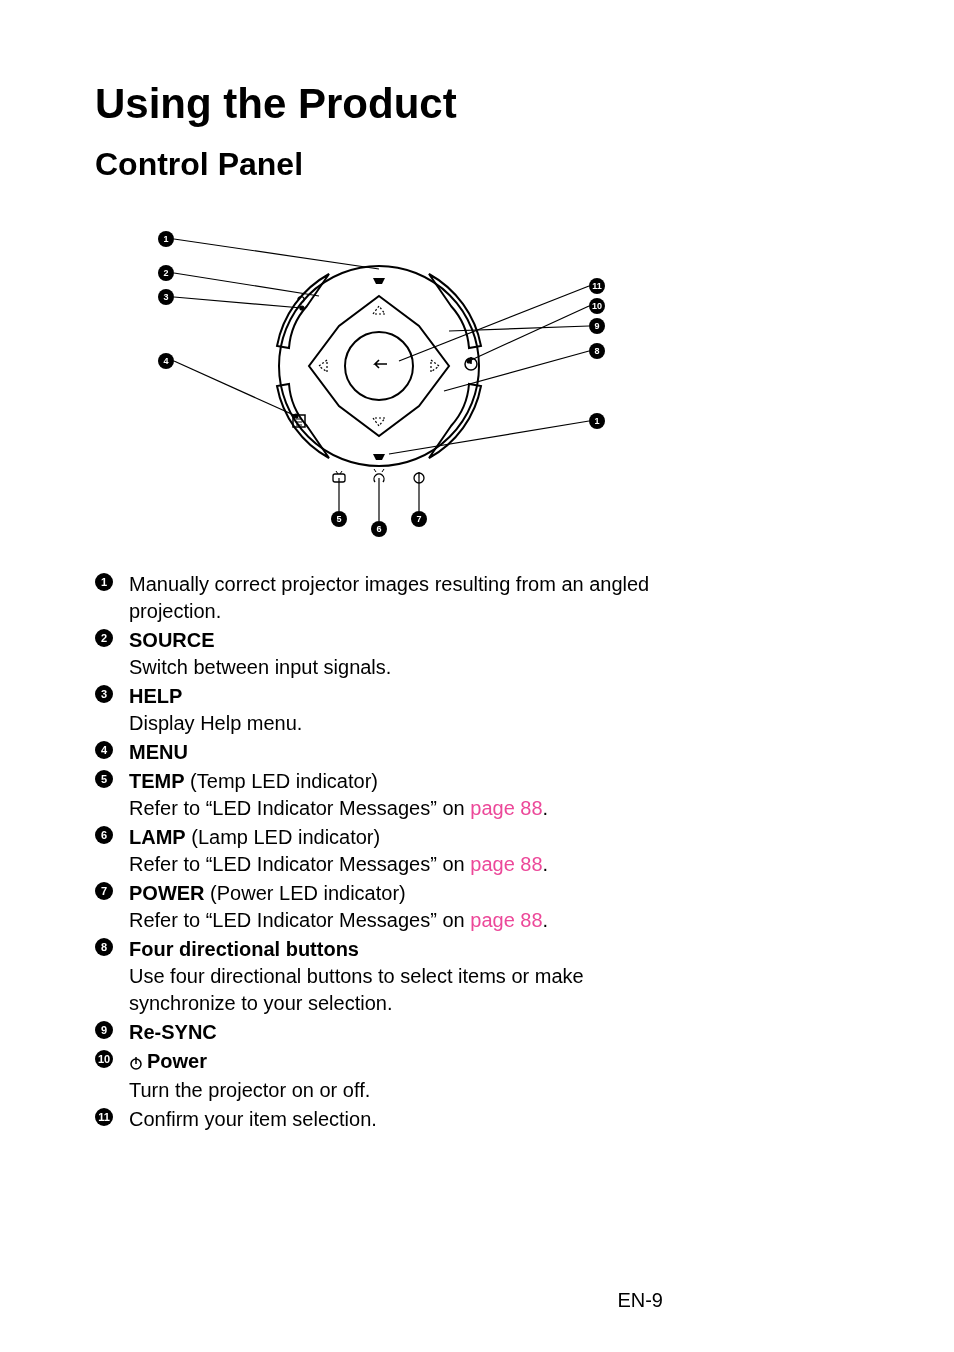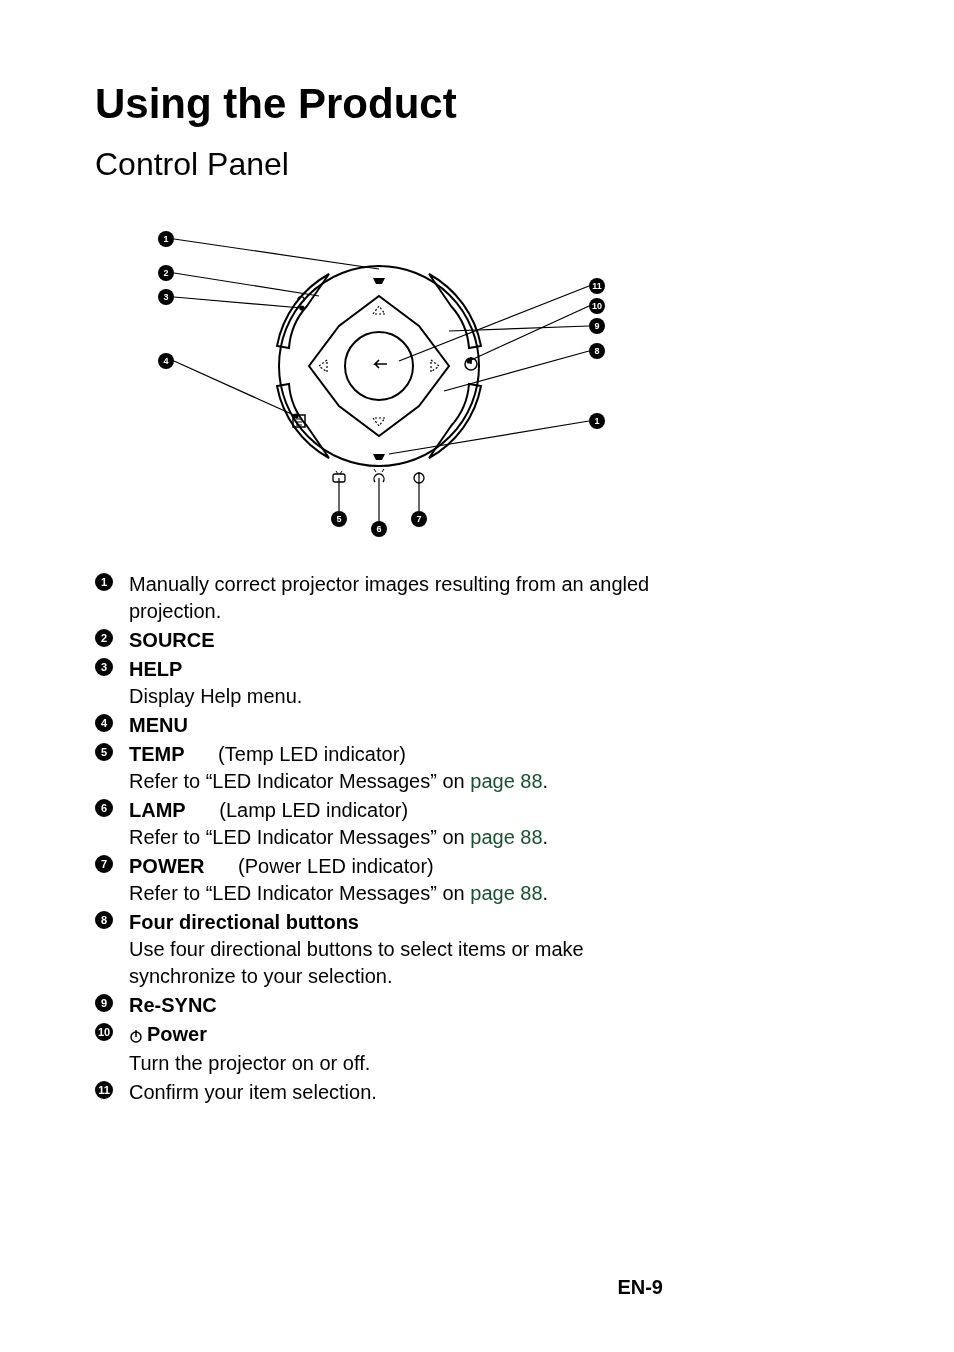--- a/index.html
+++ b/index.html
@@ -16,21 +16,21 @@
     padding: 80px 95px 40px 95px;
     position: relative;
   }
   h1.title {
     font-size: 42px;
     font-weight: bold;
     margin: 0 0 18px 0;
   }
   h2.subtitle {
     font-size: 32px;
-    font-weight: normal;
+    font-weight: bold;
     margin: 0 0 28px 0;
   }
   .diagram-wrap {
     width: 100%;
     display: flex;
     justify-content: center;
     margin: 0 0 30px 0;
   }
   .list {
     font-size: 20px;
@@ -61,44 +61,43 @@
     font-size: 11px;
     line-height: 18px;
     text-align: center;
     font-weight: bold;
   }
   .hd {
     font-weight: bold;
   }
   .light {
     font-weight: normal;
-    margin-left: 28px;
   }
   .desc {
     margin-top: 0px;
   }
   .link {
-    color: #14532d;
+    color: #ec4899;
   }
   .power-icon {
     display: inline-block;
     vertical-align: -2px;
     margin-right: 4px;
   }
   .keystone-icons {
     display: inline-flex;
     align-items: center;
     gap: 2px;
     vertical-align: middle;
   }
   .footer {
     position: absolute;
-    bottom: 53px;
+    bottom: 40px;
     right: 95px;
-    font-weight: bold;
+    font-weight: normal;
     font-size: 20px;
     margin-top: 25px;
   }
 </style>
 </head>
 <body>
 
 <div class="page">
 
   <h1 class="title">Using the Product</h1>
@@ -261,20 +260,21 @@
         <div class="body-col">
           <div class="desc">Manually correct projector images resulting from an angled projection.</div>
         </div>
       </div>
       <div class="item">
         <div class="num-col">
           <span class="num-badge">2</span>
         </div>
         <div class="body-col">
           <div><span class="hd">SOURCE</span></div>
+          <div class="desc">Switch between input signals.</div>
         </div>
       </div>
       <div class="item">
         <div class="num-col">
           <span class="num-badge">3</span>
         </div>
         <div class="body-col">
           <div><span class="hd">HELP</span></div>
           <div class="desc">Display Help menu.</div>
         </div>

